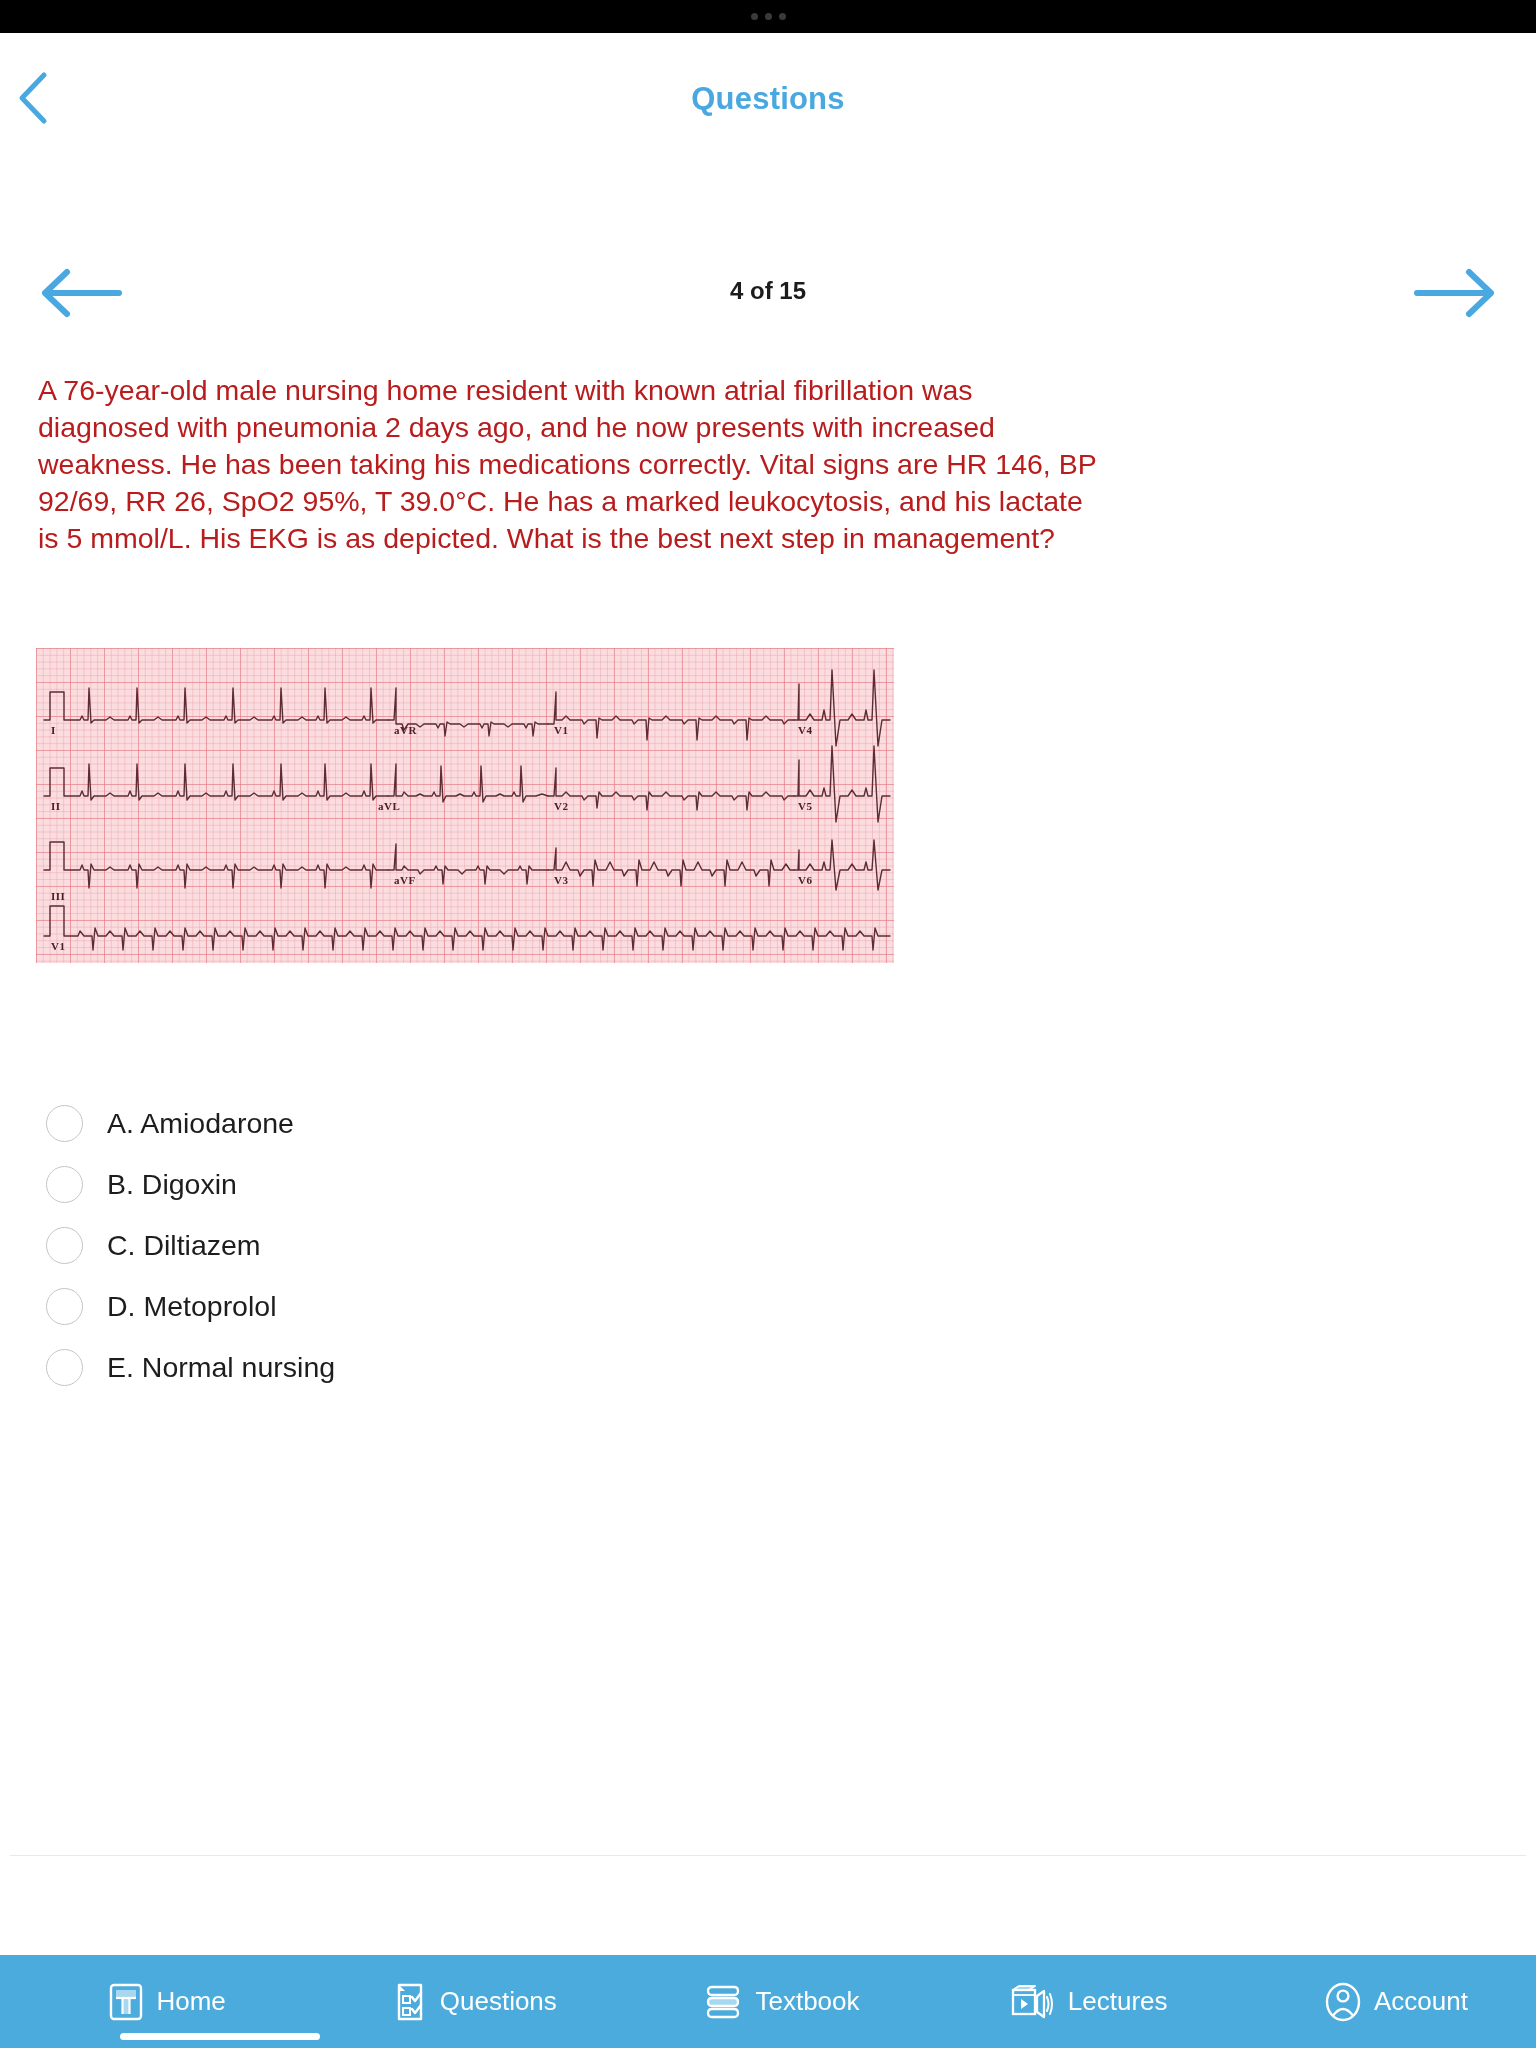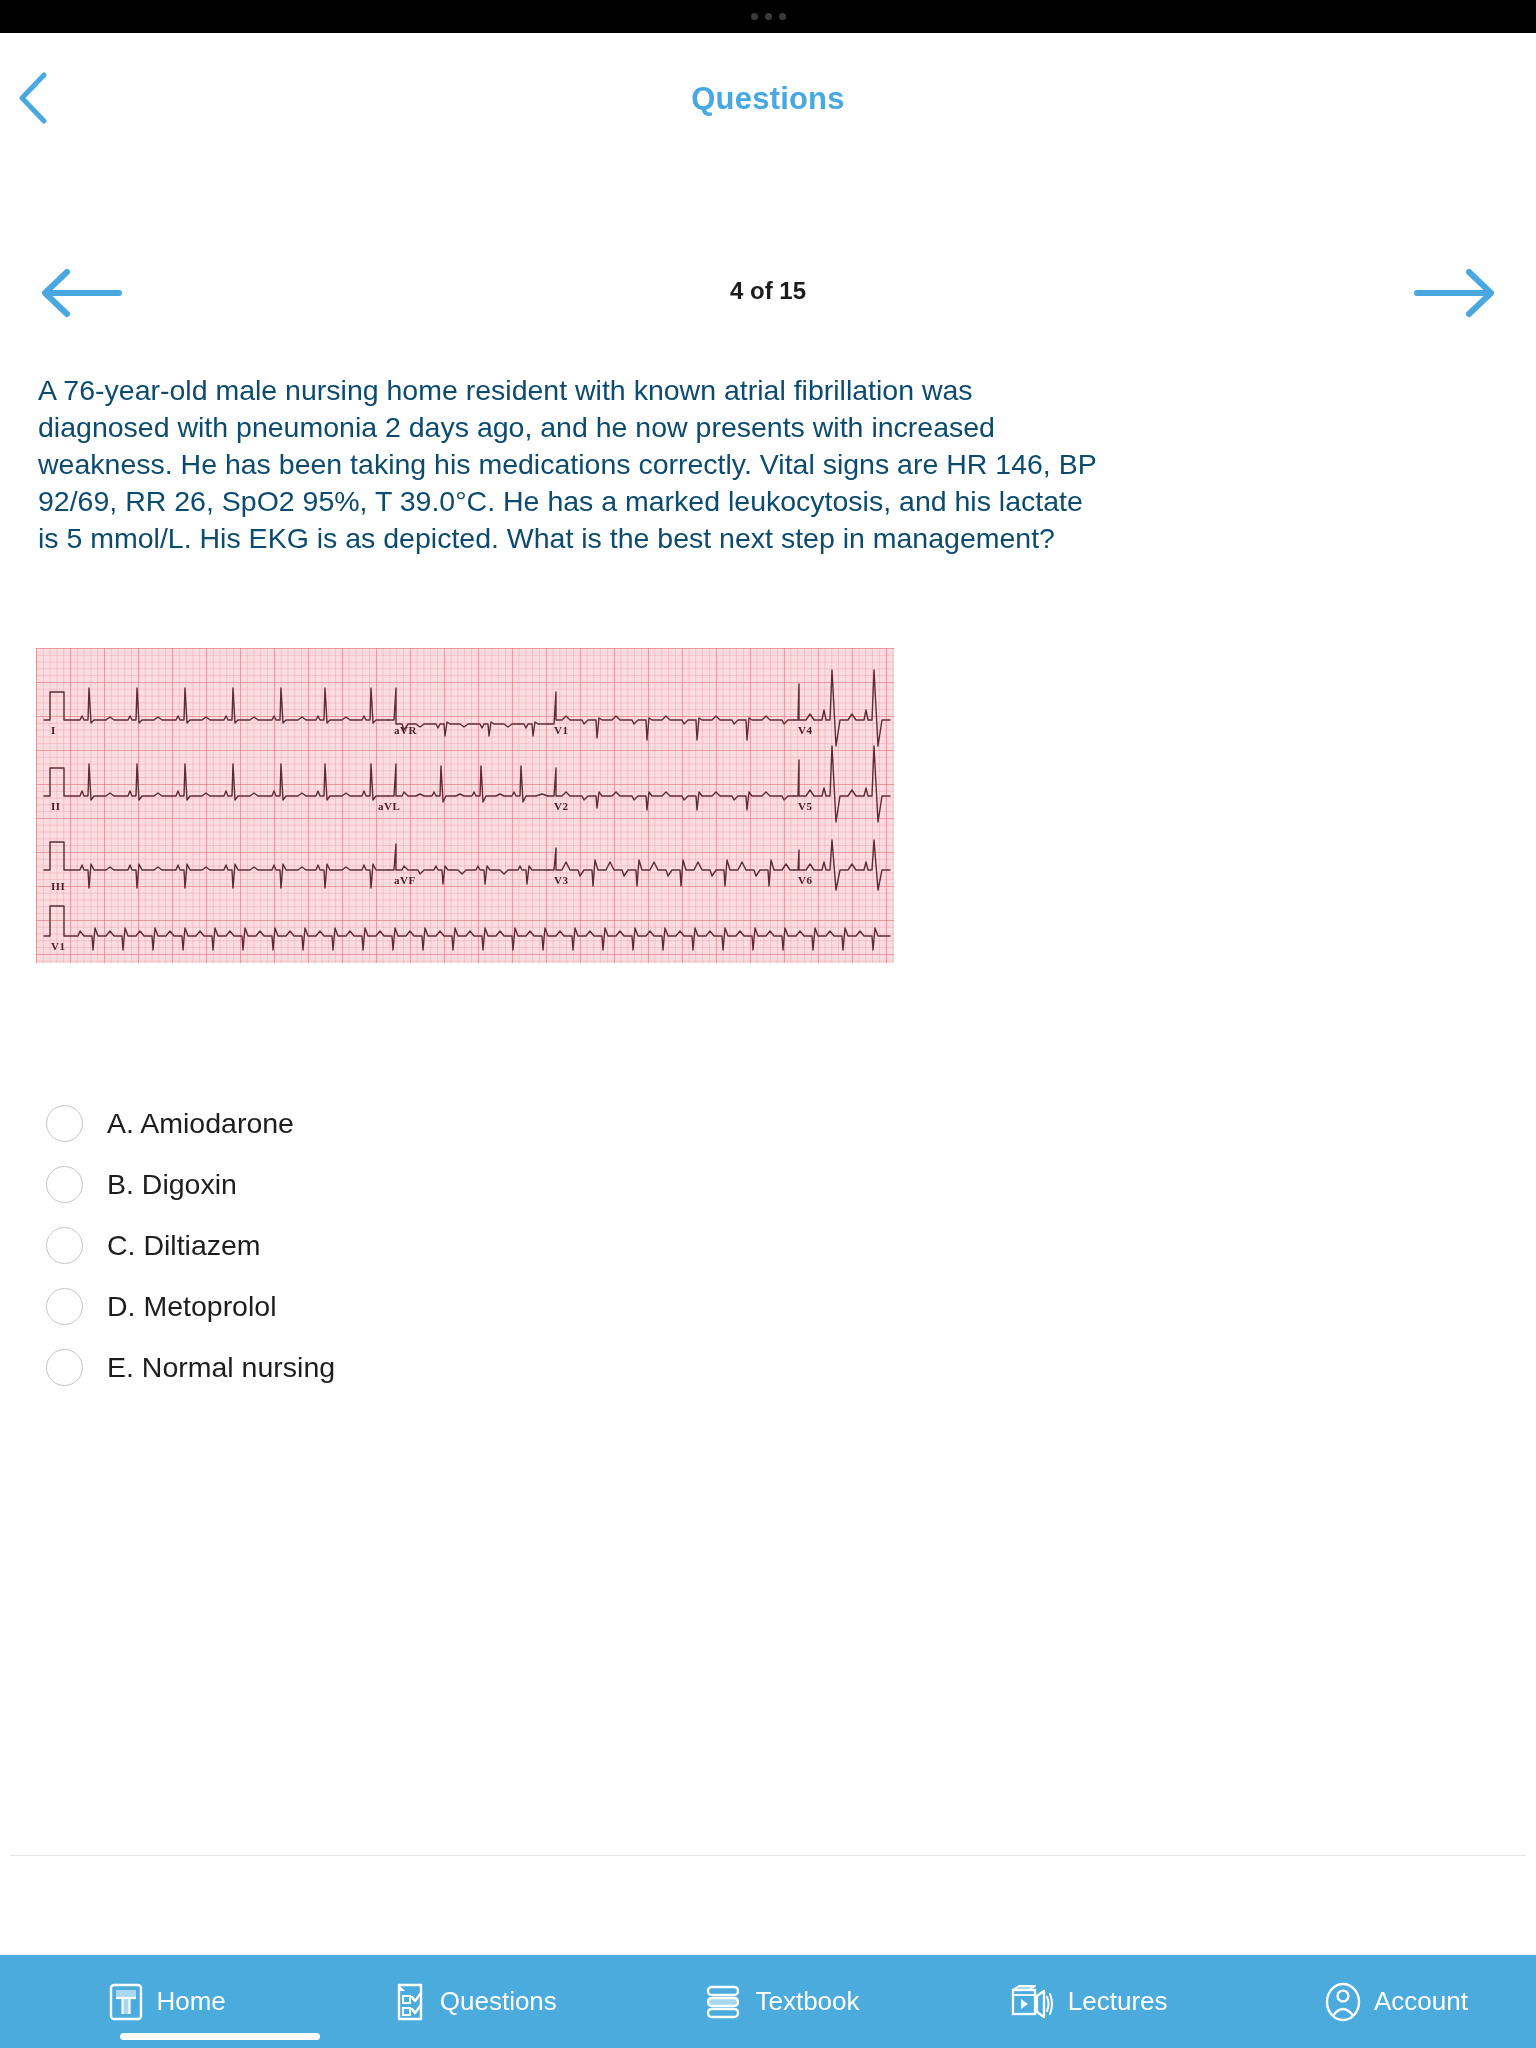--- a/index.html
+++ b/index.html
@@ -79,21 +79,21 @@
     position: absolute; left: 0; right: 0; top: 12px;
     text-align: center;
     font-size: 24px; font-weight: bold; color: #1c1c1c;
   }
 
   
   .stem {
     position: absolute; left: 38px; top: 372px;
     width: 1070px;
     font-size: 28.5px; line-height: 37px;
-    color: #0c4a6e;
+    color: #b91c1c;
   }
 
   
   .ekg-wrap {
     position: absolute; left: 36px; top: 648px;
     width: 858px; height: 165px;
   }
   .ekg {
     position: relative; width: 858px; height: 315px;
     background-color: #fbdde0;
@@ -326,21 +326,21 @@
       <span class="ekg-label" style="left:15px;  top:76px;">I</span>
       <span class="ekg-label" style="left:358px; top:76px;">aVR</span>
       <span class="ekg-label" style="left:518px; top:76px;">V1</span>
       <span class="ekg-label" style="left:762px; top:76px;">V4</span>
 
       <span class="ekg-label" style="left:15px;  top:152px;">II</span>
       <span class="ekg-label" style="left:342px; top:152px;">aVL</span>
       <span class="ekg-label" style="left:518px; top:152px;">V2</span>
       <span class="ekg-label" style="left:762px; top:152px;">V5</span>
 
-      <span class="ekg-label" style="left:15px;  top:232px;">III</span>
+      <span class="ekg-label" style="left:15px;  top:242px;">III</span>
       <span class="ekg-label" style="left:358px; top:226px;">aVF</span>
       <span class="ekg-label" style="left:518px; top:226px;">V3</span>
       <span class="ekg-label" style="left:762px; top:226px;text-align:center;">V6</span>
 
       <span class="ekg-label" style="left:15px;  top:292px;">V1</span>
     </div>
   </div>
 
   <div class="options">
     <div class="option-row">

